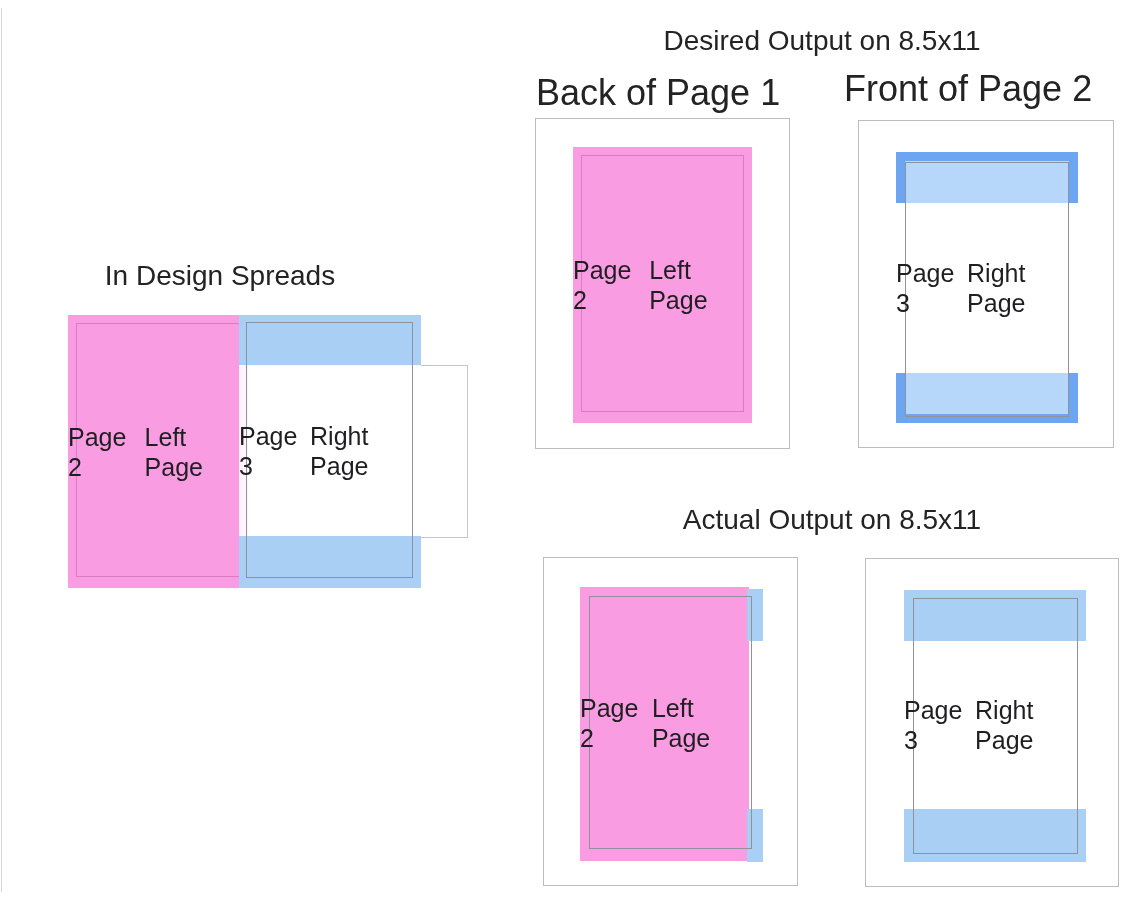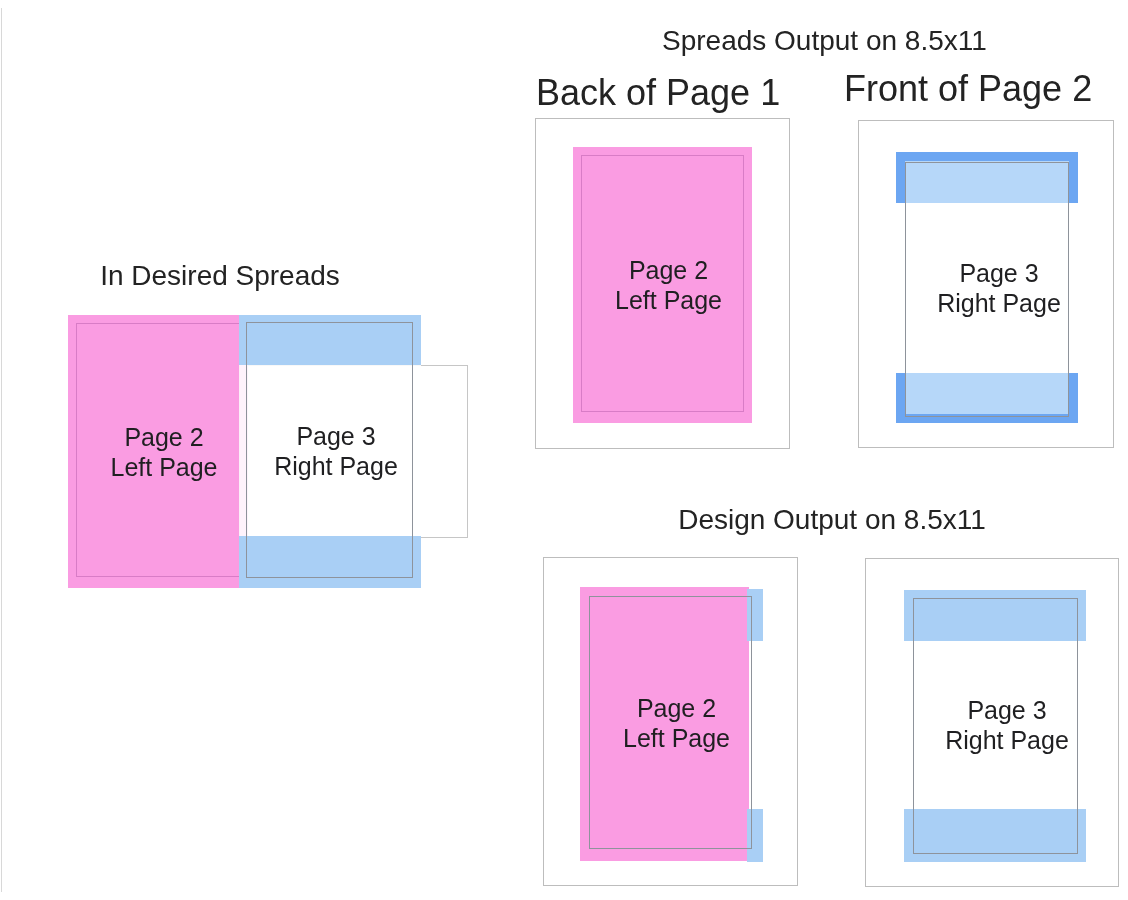--- a/index.html
+++ b/index.html
@@ -13,43 +13,43 @@
   .title{
     font-size:28px;line-height:1.1;text-align:center;white-space:nowrap;
     color:var(--text,#232323);letter-spacing:0px;
   }
   .sublabel{font-size:36px;line-height:1.1;text-align:center;white-space:nowrap;}
   .sheet{
     background:#ffffff;border:1px solid var(--sheet-border,#bdbdbd);
     box-sizing:border-box;
   }
   .page-label{
-    text-align:center;font-size:25px;line-height:1.2;color:#1f1f21;
-    display:flex;flex-direction:column;justify-content:center;align-items:center;margin-left:12px;
+    font-size:25px;line-height:1.2;color:#1f1f21;
+    display:flex;flex-direction:row;justify-content:center;align-items:center;
   }
   .pink-page{background:var(--pink,#FA9CE2);box-sizing:border-box;}
   .pink-inner{
     position:absolute;left:8px;right:8px;top:8px;bottom:11px;
     border:1px solid var(--pink-border,#d87cc6);
   }
   .trim{
     position:absolute;border:1px solid var(--trim-line,#8e939b);
     box-sizing:border-box;background:transparent;
   }
   .band{background:var(--light-blue,#A9CFF5);}
   .bleed{background:var(--dark-blue,#6CA6F2);}
   .band-soft{background:var(--light-blue-soft,#B6D7F9);}
   .edge-line{background:#d8d8d8;}
 </style>
 </head>
 <body>
 
 <div class="abs edge-line" style="left:1px;top:8px;width:1px;height:884px;"></div>
 
-<div class="abs title" style="left:60px;top:261px;width:320px;">In Desired Spreads</div>
+<div class="abs title" style="left:60px;top:261px;width:320px;">In Design Spreads</div>
 
 <div class="abs sheet" style="left:237px;top:365px;width:231px;height:173px;z-index:1;border-color:#c6c6c6;"></div>
 
 <div class="abs pink-page" style="left:68px;top:315px;width:180px;height:273px;z-index:2;">
   <div class="pink-inner"></div>
   <div class="page-label" style="position:absolute;inset:0;">
     <div>Page 2</div>
     <div>Left Page</div>
   </div>
 </div>
@@ -58,21 +58,21 @@
   <div class="band" style="position:absolute;left:0;top:0;right:0;height:50px;"></div>
   <div style="position:absolute;left:0;top:50px;right:0;bottom:52px;background:rgba(255,255,255,0.88);"></div>
   <div class="band" style="position:absolute;left:0;bottom:0;right:0;height:52px;"></div>
   <div class="trim" style="left:7px;top:7px;right:8px;bottom:10px;"></div>
   <div class="page-label" style="position:absolute;left:0;right:0;top:50px;bottom:52px;">
     <div>Page 3</div>
     <div>Right Page</div>
   </div>
 </div>
 
-<div class="abs title" style="left:662px;top:26px;width:320px;">Spreads Output on 8.5x11</div>
+<div class="abs title" style="left:662px;top:26px;width:320px;">Desired Output on 8.5x11</div>
 <div class="abs sublabel" style="left:536px;top:73px;width:240px;">Back of Page 1</div>
 <div class="abs sublabel" style="left:844px;top:69px;width:240px;">Front of Page 2</div>
 
 <div class="abs sheet" style="left:535px;top:118px;width:255px;height:331px;">
   <div class="pink-page" style="position:absolute;left:37px;top:28px;width:179px;height:276px;">
     <div class="pink-inner"></div>
     <div class="page-label" style="position:absolute;inset:0;">
       <div>Page 2</div>
       <div>Left Page</div>
     </div>
@@ -86,21 +86,21 @@
   <div class="bleed" style="position:absolute;left:37px;top:252px;width:182px;height:50px;">
     <div class="band-soft" style="position:absolute;left:9px;right:9px;top:0;bottom:9px;"></div>
   </div>
   <div class="trim" style="left:46px;top:41px;width:164px;height:255px;"></div>
   <div class="page-label" style="position:absolute;left:37px;top:82px;width:182px;height:170px;">
     <div>Page 3</div>
     <div>Right Page</div>
   </div>
 </div>
 
-<div class="abs title" style="left:672px;top:505px;width:320px;">Design Output on 8.5x11</div>
+<div class="abs title" style="left:672px;top:505px;width:320px;">Actual Output on 8.5x11</div>
 
 <div class="abs sheet" style="left:543px;top:557px;width:255px;height:329px;">
   <div class="pink-page" style="position:absolute;left:36px;top:29px;width:169px;height:274px;z-index:1;"></div>
   <div style="position:absolute;left:203px;top:31px;width:16px;height:273px;z-index:2;">
     <div class="band" style="position:absolute;left:0;right:0;top:0;height:52px;"></div>
     <div class="band" style="position:absolute;left:0;right:0;bottom:0;height:53px;"></div>
   </div>
   <div class="trim" style="left:45px;top:38px;width:163px;height:253px;z-index:3;"></div>
   <div class="page-label" style="position:absolute;left:36px;top:38px;width:169px;height:253px;z-index:4;">
     <div>Page 2</div>

